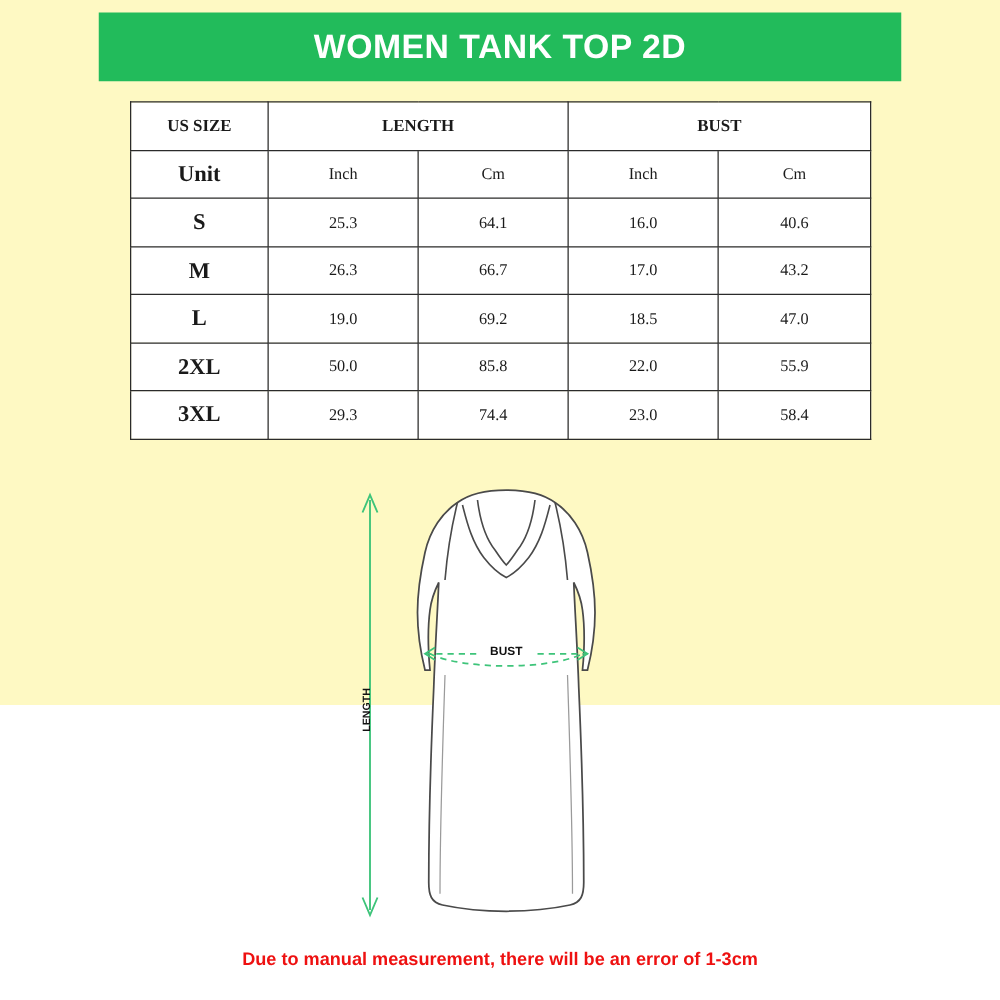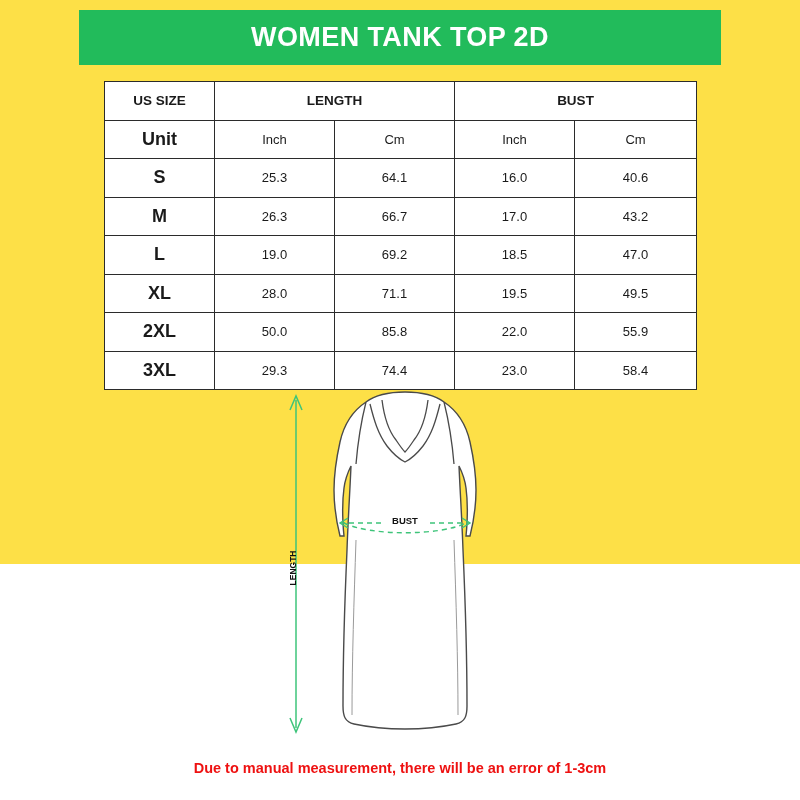--- a/index.html
+++ b/index.html
@@ -12,21 +12,21 @@
     height: 800px;
     font-family: "Liberation Sans", sans-serif;
     color: #111111;
     position: relative;
     overflow: hidden;
   }
   .page {
     width: 800px;
     height: 564px;
     position: relative;
-    background: #fde047;
+    background: #fef9c3;
   }
 
   
   .header-banner {
     position: absolute;
     left: 79px;
     top: 10px;
     width: 642px;
     height: 55px;
     background: #22bb5b;
@@ -54,20 +54,21 @@
   }
   .size-table td, .size-table th {
     border: 1px solid #2b2b2b;
     text-align: center;
     font-size: 13px;
     height: 37.5px;
     padding: 0;
     color: #1a1a1a;
     font-weight: normal;
     background: #ffffff;
+    font-family: Liberation Serif, serif;
   }
   .size-table th {
     font-weight: bold;
     font-size: 13.5px;
   }
   .size-table .rowhead {
     font-weight: bold;
     font-size: 18px;
   }
   .col-size  { width: 110px; }
@@ -142,27 +143,20 @@
         <td>66.7</td>
         <td>17.0</td>
         <td>43.2</td>
       </tr>
       <tr>
         <td class="rowhead">L</td>
         <td>19.0</td>
         <td>69.2</td>
         <td>18.5</td>
         <td>47.0</td>
-      </tr>
-      <tr>
-        <td class="rowhead">XL</td>
-        <td>28.0</td>
-        <td>71.1</td>
-        <td>19.5</td>
-        <td>49.5</td>
       </tr>
       <tr>
         <td class="rowhead">2XL</td>
         <td>50.0</td>
         <td>85.8</td>
         <td>22.0</td>
         <td>55.9</td>
       </tr>
       <tr>
         <td class="rowhead">3XL</td>

